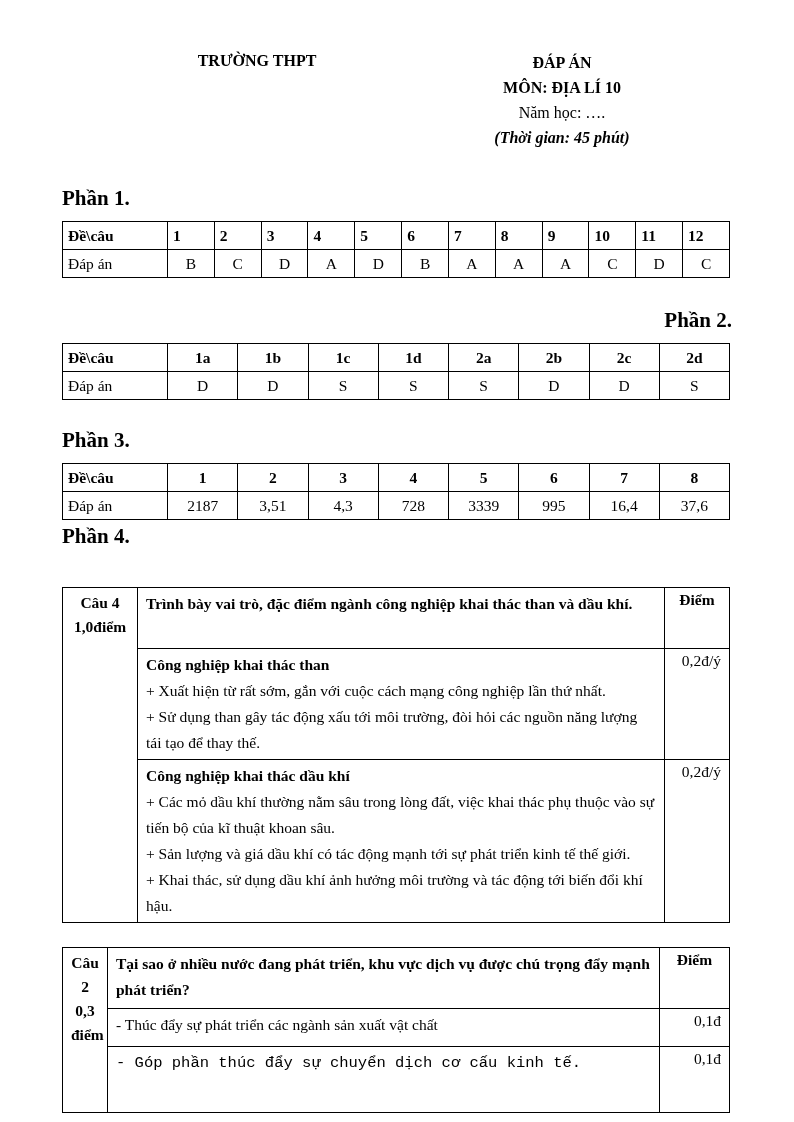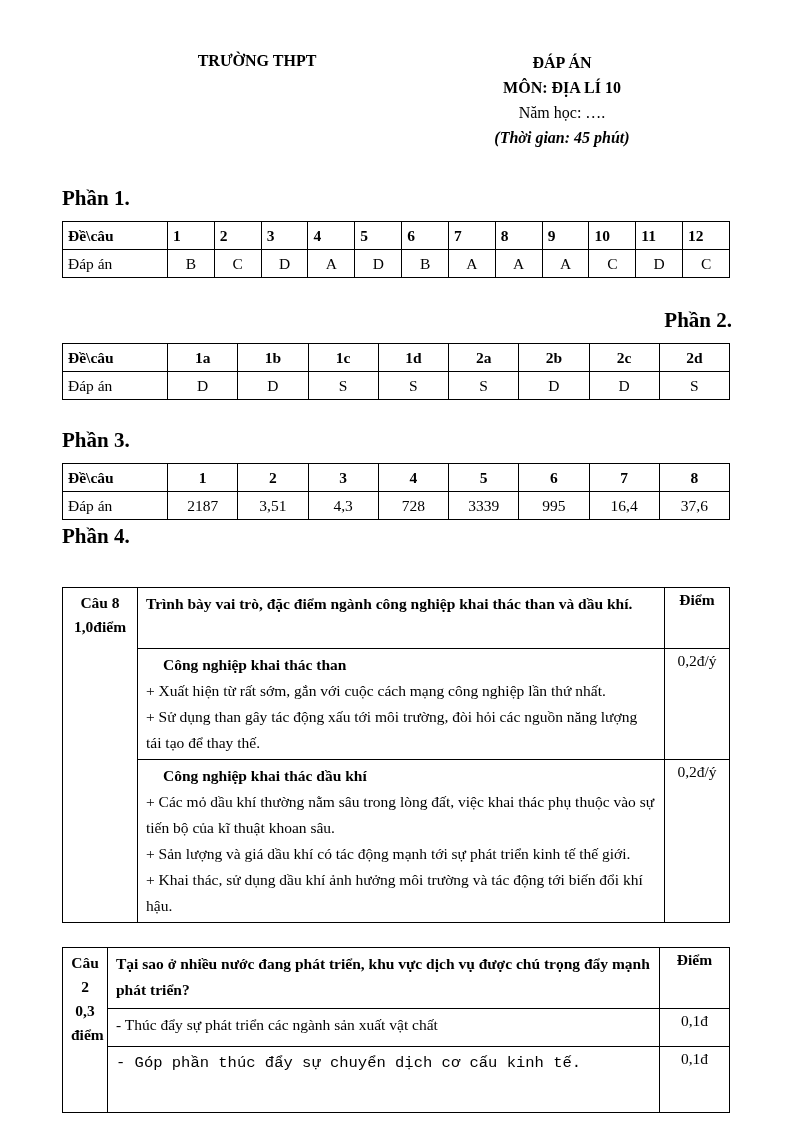--- a/index.html
+++ b/index.html
@@ -66,22 +66,22 @@
   td.qlabel {
     text-align:center;
     vertical-align:middle;
     font-weight:bold;
     padding:3px 2px;
   }
   td.qlabel div { line-height:24px; }
   td.qtitle { font-weight:bold; line-height:26px; height:61px; }
   td.qdiem  { font-weight:bold; text-align:center; vertical-align:bottom; padding-bottom:5px; }
   td.qcontent { line-height:26px; }
-  td.qcontent .sec-head { font-weight:bold;margin-left:17px; }
-  td.qscore { text-align:center; vertical-align:top; }
+  td.qcontent .sec-head { font-weight:bold; }
+  td.qscore { text-align:right; vertical-align:top; }
   td.vbottom { vertical-align:bottom; }
   .q1-table { margin-top:38px; }
   .q2-table { margin-top:24px; }
   .q2-row2 { height:66px;font-family:Liberation Mono, monospace; }
   .q2-row1 { height:38px; }
 </style>
 </head>
 <body>
 
 <div class="page">
@@ -203,21 +203,21 @@
 
   <table class="q q1-table">
     <colgroup>
       <col style="width:75px">
         <col>
         <col style="width:65px">
     </colgroup>
     <tbody>
         <tr>
       <td class="qlabel" rowspan="3">
-        <div>Câu 8</div>
+        <div>Câu 4</div>
         <div>1,0điểm</div>
       </td>
       <td class="qtitle">Trình bày vai trò, đặc điểm ngành công nghiệp khai thác than và dầu khí.</td>
       <td class="qdiem">Điểm</td>
     </tr>
     <tr>
       <td class="qcontent">
         <div class="sec-head">Công nghiệp khai thác than</div>
         <div>+ Xuất hiện từ rất sớm, gắn với cuộc cách mạng công nghiệp lần thứ nhất.</div>
         <div>+ Sử dụng than gây tác động xấu tới môi trường, đòi hỏi các nguồn năng lượng tái tạo để thay thế.</div>

